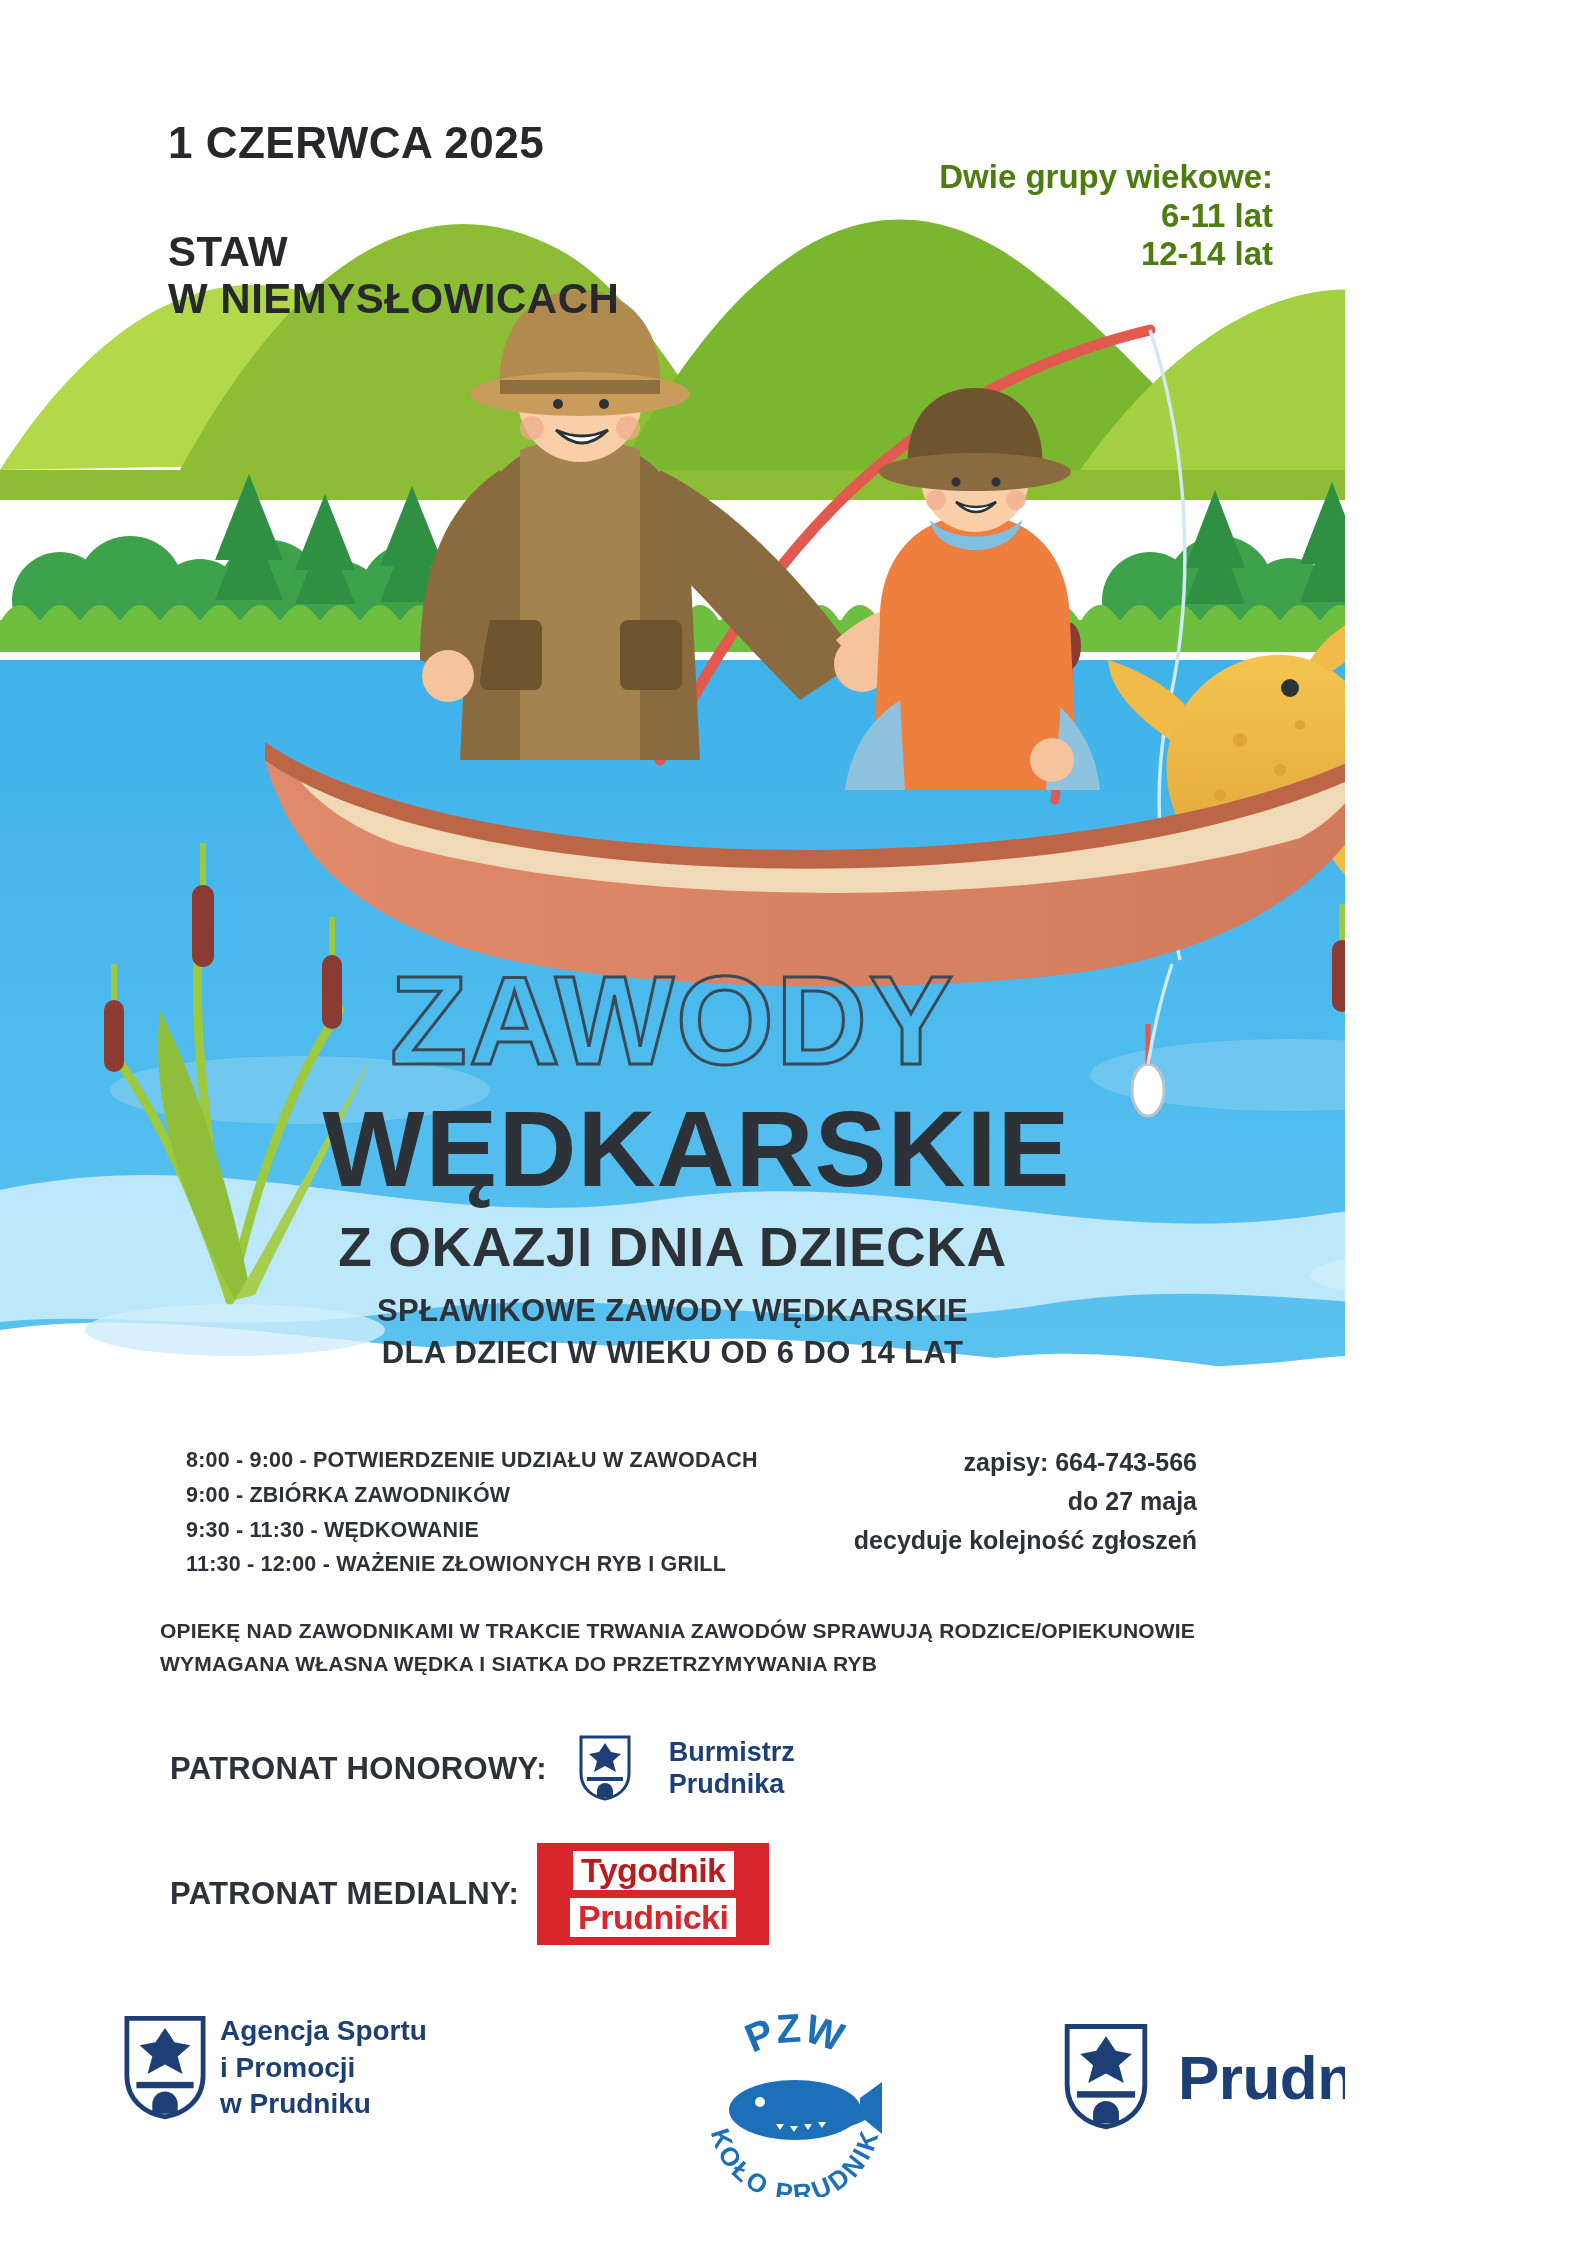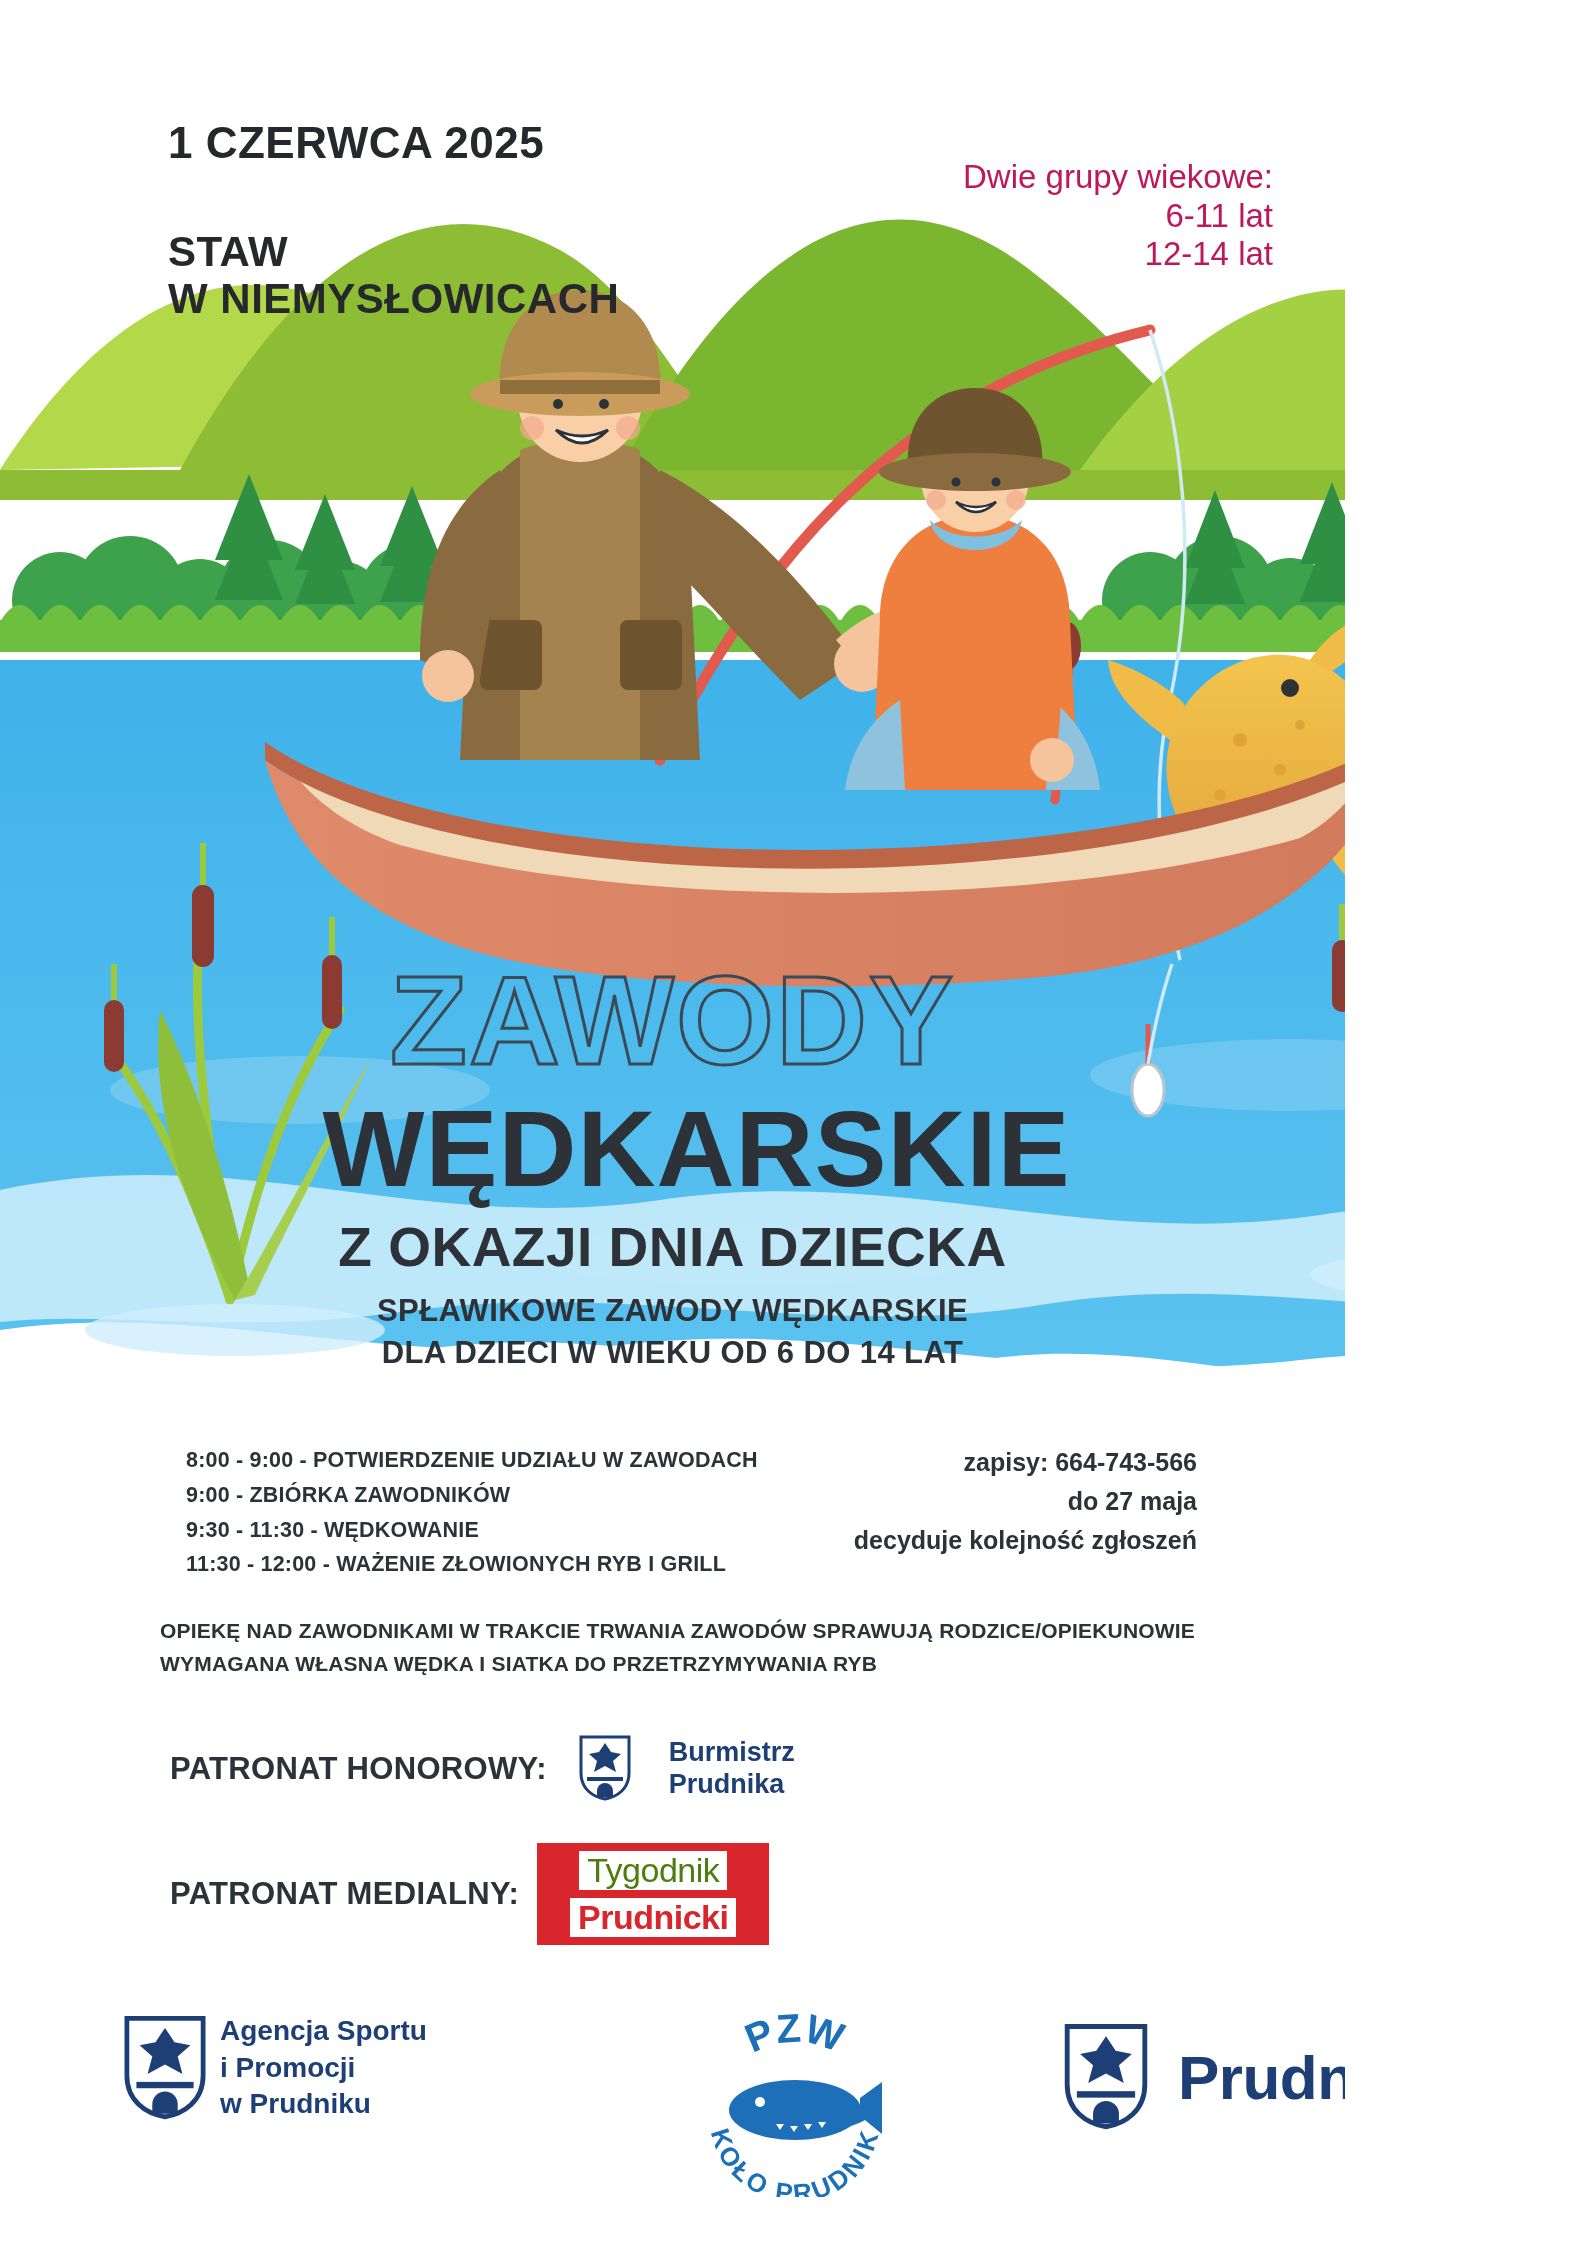--- a/index.html
+++ b/index.html
@@ -36,21 +36,21 @@
   .place-block {
     position: absolute; left: 168px; top: 228px;
     color: #26282b; font-weight: bold;
     font-size: 42px; line-height: 1.12;
     letter-spacing: 0.5px;
   }
 
   .groups-block {
     position: absolute; right: 72px; top: 158px;
     text-align: right;
-    color: #be185d; font-weight: normal;
+    color: #4d7c0f; font-weight: bold;
     font-size: 33px; line-height: 1.17;
   }
 
   
   .title-zawody {
     position: absolute; left: 0; right: 0; top: 958px;
     text-align: center;
     font-size: 126px;
     font-weight: bold;
     letter-spacing: 2px;
@@ -125,22 +125,22 @@
     display: flex; align-items: center; gap: 18px;
   }
   .tygodnik {
     width: 232px; height: 102px;
     background: #d8262c;
     display: flex; flex-direction: column;
     justify-content: center; align-items: center;
     padding: 5px 0;
   }
   .tygodnik .t1 {
-    background: #ffffff; color: #4d7c0f;
-    font-size: 34px; font-weight: normal;
+    background: #ffffff; color: #b91c1c;
+    font-size: 34px; font-weight: bold;
     padding: 0 8px; line-height: 1.16;
     letter-spacing: -0.5px;
   }
   .tygodnik .t2 {
     background: #ffffff; color: #d8262c;
     font-size: 34px; font-weight: bold;
     padding: 0 8px; line-height: 1.16; margin-top: 8px;
     letter-spacing: -0.5px;
   }
 

